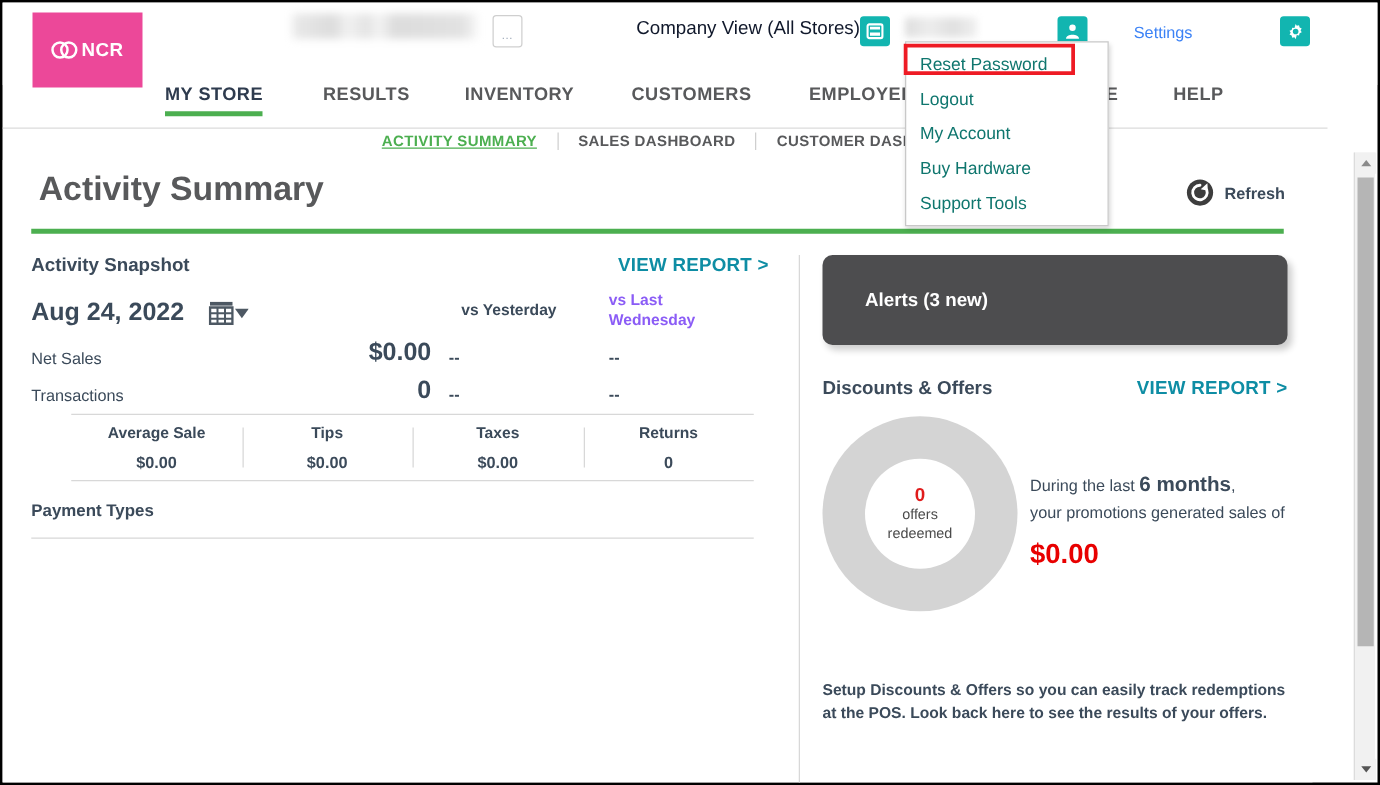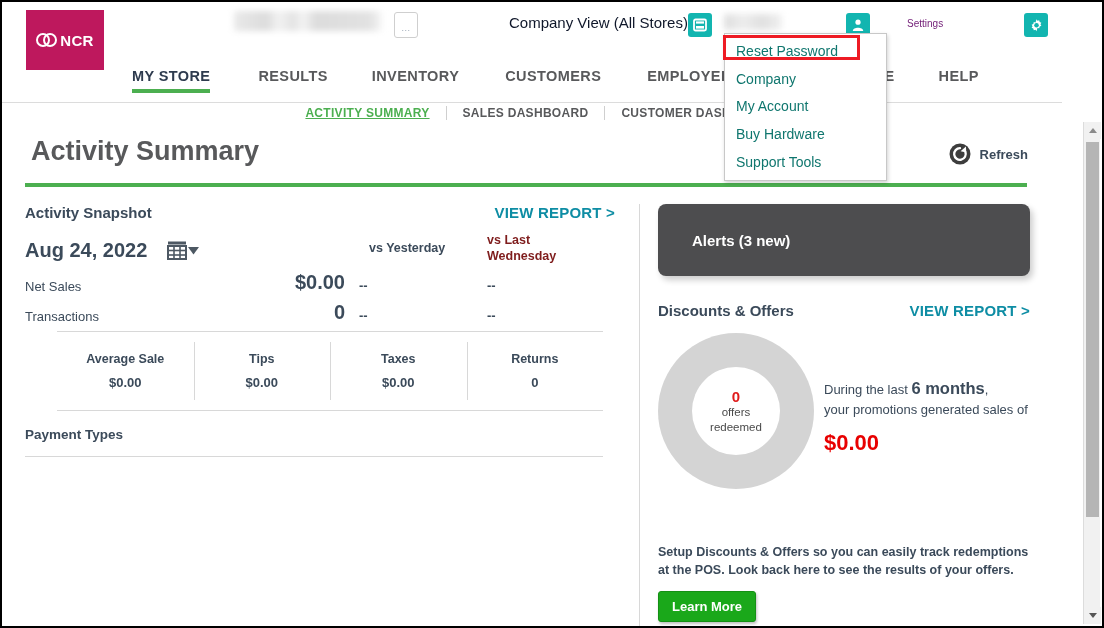--- a/index.html
+++ b/index.html
@@ -13,22 +13,22 @@
     position: relative;
     width: 1104px; height: 628px;
     border: 2px solid #000;
     background: #fff;
     overflow: hidden;
   }
 
   
   .topbar { position: absolute; left: 0; top: 0; width: 1100px; height: 66px; background: #fff; }
   .logo {
-    position: absolute; left: 24px; top: 8px; width: 78px; height: 60px;
-    background: #be185d; display: flex; align-items: center; justify-content: center;
+    position: absolute; left: 24px; top: 8px; width: 88px; height: 60px;
+    background: #ec4899; display: flex; align-items: center; justify-content: center;
   }
   .logo-inner { display: flex; align-items: center; gap: 2px; }
   .logo-mark { width: 22px; height: 15px; position: relative; }
   .logo-mark .ring {
     position: absolute; top: 0; width: 14px; height: 14px; border: 2.5px solid #fff; border-radius: 50%;
   }
   .logo-mark .ring.a { left: 0; }
   .logo-mark .ring.b { left: 7px; }
   .logo-text { color: #fff; font-weight: bold; font-size: 15px; letter-spacing: .3px; }
 
@@ -55,21 +55,21 @@
   .icon-store { left: 686px; top: 11px; }
   .icon-user  { left: 844px; top: 11px; }
   .icon-gear  { left: 1022px; top: 11px; }
 
   .user-blur {
     position: absolute; left: 722px; top: 12px; width: 58px; height: 16px;
     background: linear-gradient(90deg,#dedede,#ededed,#e0e0e0,#f1f1f1);
     filter: blur(3px); border-radius: 2px;
   }
   .settings-label {
-    position: absolute; left: 905px; top: 16px; font-size: 10px; color: #701a75;
+    position: absolute; left: 905px; top: 16px; font-size: 13px; color: #3b82f6;
   }
 
   
   .mainnav { position: absolute; left: 0; top: 66px; width: 1100px; height: 34px; }
   .mainnav ul { list-style: none; display: flex; align-items: flex-start; }
   .mainnav li {
     font-size: 14.5px; font-weight: bold; color: #58595b; letter-spacing: .4px;
     padding-bottom: 9px; position: relative; white-space: nowrap;
   }
   .mainnav li.active { color: #2e3b4e; }
@@ -104,27 +104,27 @@
   
   .left-panel { position: absolute; left: 23px; top: 76px; width: 590px; }
   .row-head { display: flex; align-items: center; justify-content: space-between; }
   .section-title { font-size: 15px; font-weight: bold; color: #3b4a5a; }
   .view-report { font-size: 15px; font-weight: bold; color: #0e8da4; letter-spacing: .2px; }
 
   .snapshot-grid { position: relative; margin-top: 16px; height: 92px; }
   .snap-date { position: absolute; left: 0; top: 2px; font-size: 20px; font-weight: bold; color: #3b4a5a; }
   .cal-icon { position: absolute; left: 142px; top: 4px; display: flex; align-items: center; gap: 1px; }
   .col-vs1 { position: absolute; left: 344px; top: 4px; font-size: 12.5px; font-weight: bold; color: #3b4a5a; }
-  .col-vs2 { position: absolute; left: 462px; top: -4px; font-size: 12.5px; font-weight: bold; color: #7f1d1d; line-height: 1.25; width: 90px; }
+  .col-vs2 { position: absolute; left: 462px; top: -4px; font-size: 12.5px; font-weight: bold; color: #8b5cf6; line-height: 1.25; width: 90px; }
 
   .metric-label { position: absolute; font-size: 13px; color: #3b4a5a; }
   .metric-value { position: absolute; font-size: 20px; font-weight: bold; color: #3b4a5a; text-align: right; width: 200px; }
   .metric-dash  { position: absolute; font-size: 13px; font-weight: bold; color: #3b4a5a; }
 
-  .kpi-table { position: relative; margin-top: 2px; border-top: 1px solid #d8d8d8; border-bottom: 1px solid #d8d8d8; height: 80px; margin-left: 32px; width: 546px; }
+  .kpi-table { position: relative; margin-top: 2px; border-top: 1px solid #d8d8d8; border-bottom: 1px solid #d8d8d8; height: 54px; margin-left: 32px; width: 546px; }
   .kpi-row { display: flex; height: 100%; }
   .kpi-cell { flex: 1; display: flex; flex-direction: column; align-items: center; justify-content: center; gap: 9px; position: relative; }
   .kpi-cell + .kpi-cell::before {
     content: ""; position: absolute; left: 0; top: 10px; bottom: 10px; width: 1px; background: #d8d8d8;
   }
   .kpi-name { font-size: 12.5px; font-weight: bold; color: #3b4a5a; }
   .kpi-val  { font-size: 13px; font-weight: bold; color: #3b4a5a; }
 
   .payment-types { margin-top: 16px; font-size: 13.5px; font-weight: bold; color: #3b4a5a; }
   .payment-rule { margin-top: 14px; width: 578px; height: 1px; background: #d8d8d8; }
@@ -378,37 +378,36 @@
           </div>
           <div class="promo-amt">$0.00</div>
         </div>
       </div>
 
       <div class="setup-text">
         <span>Setup Discounts &amp; Offers so you can easily track redemptions</span><br>
         <span>at the POS. Look back here to see the results of your offers.</span>
       </div>
 
-      <div class="learn-more">Learn More</div>
       
     </div>
   </div>
 
   <div class="scrollbar">
     <div class="sb-btn">
       <span class="sb-arrow-up"></span>
     </div>
     <div class="sb-thumb"></div>
     <div class="sb-btn sb-down">
       <span class="sb-arrow-dn"></span>
     </div>
   </div>
 
   <div class="dropdown">
     <div class="dd-item first">Reset Password</div>
-    <div class="dd-item">Company</div>
+    <div class="dd-item">Logout</div>
     <div class="dd-item">My Account</div>
     <div class="dd-item">Buy Hardware</div>
     <div class="dd-item">Support Tools</div>
   </div>
   <div class="redbox"></div>
 
 </div>
 
 </body></html>

